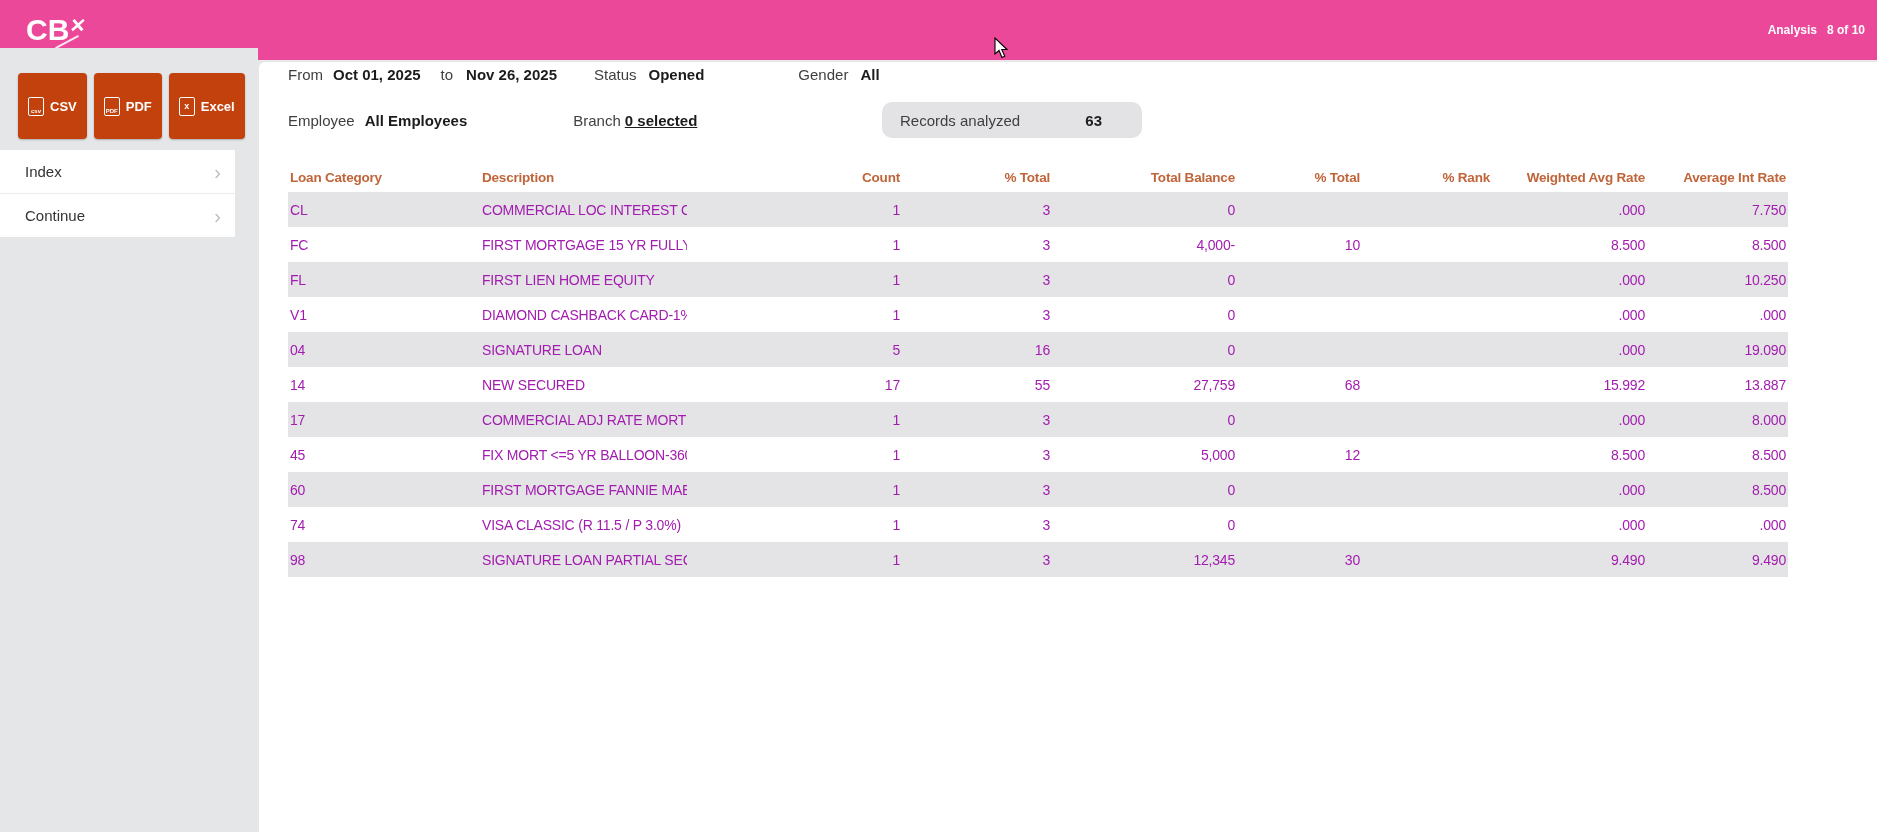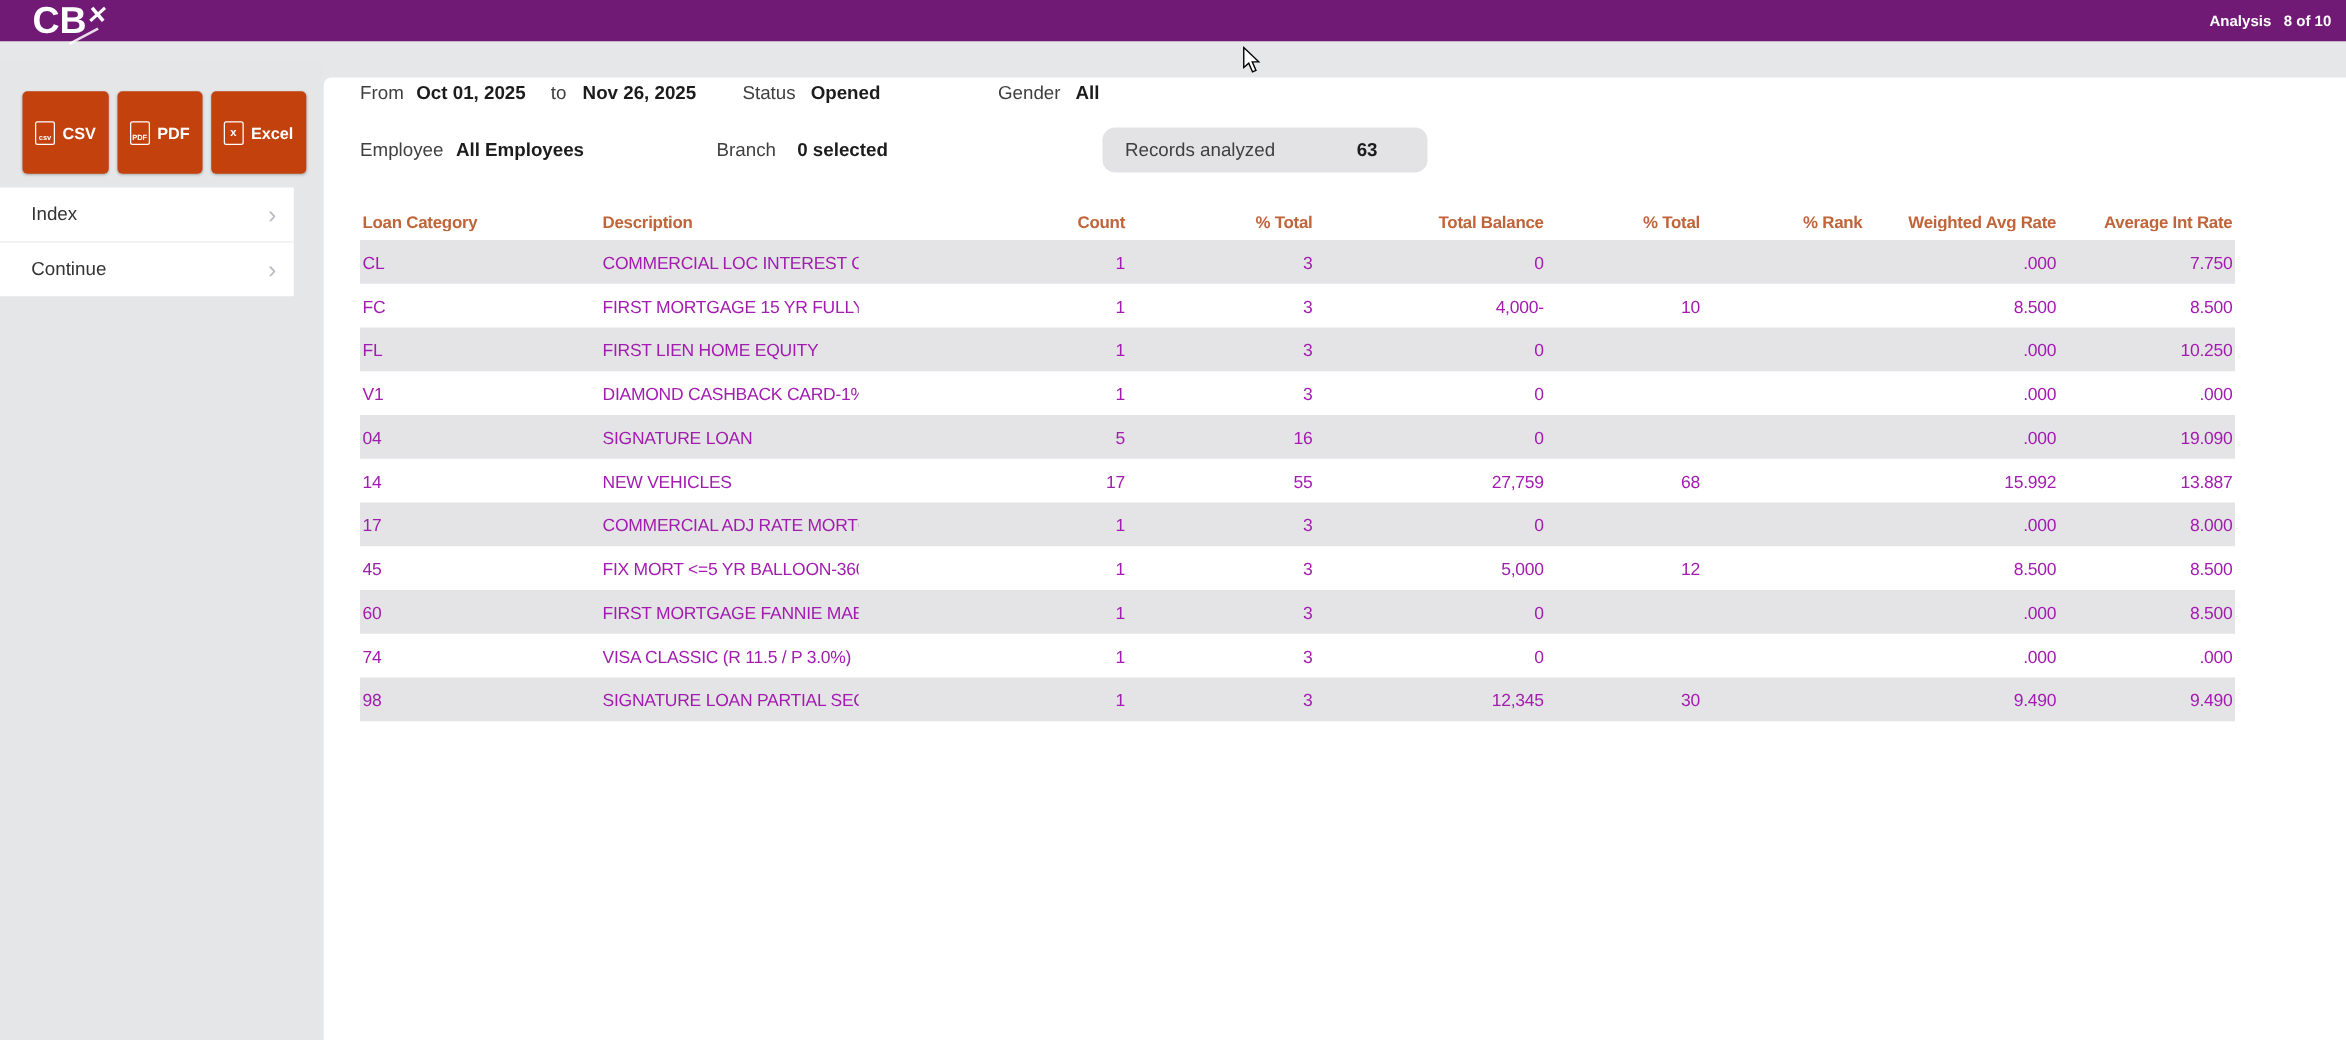--- a/index.html
+++ b/index.html
@@ -1,21 +1,21 @@
 <!DOCTYPE html>
 <html><head>
 <meta charset="utf-8">
 <style>
   html,body{margin:0;padding:0;background:#e6e7e9;}
   #page{position:relative;width:1877px;height:832px;overflow:hidden;
         font-family:"Liberation Sans",sans-serif;background:#e6e7e9;}
 
   
-  .app-header{position:absolute;top:0;left:0;width:100%;height:33px;
-              background:#701a75;display:flex;align-items:center;color:#fff;}
+  .app-header{position:absolute;top:0;left:0;width:100%;height:60px;
+              background:#ec4899;display:flex;align-items:center;color:#fff;}
   .logo{margin-left:26px;font-weight:bold;font-size:30px;line-height:1;
         position:relative;display:flex;align-items:flex-start;}
   .logo .logo-x{font-size:19px;font-weight:bold;margin-left:1px;margin-top:1px;
                 transform:skewX(-8deg);}
   .logo .logo-tail{position:absolute;left:28px;top:26px;width:26px;height:2px;
                    background:#fff;transform:rotate(-28deg);opacity:.85;}
   .page-title{margin-left:24px;font-size:22px;font-weight:bold;letter-spacing:.2px;}
   .pager{margin-left:auto;margin-right:12px;font-size:12px;font-weight:bold;
          display:flex;gap:10px;align-items:center;}
 
@@ -124,21 +124,21 @@
         <span class="fvalue" style="margin-left:13px;">Nov 26, 2025</span>
         <span class="flabel" style="margin-left:37px;">Status</span>
         <span class="fvalue" style="margin-left:12px;">Opened</span>
         <span class="flabel" style="margin-left:94px;">Gender</span>
         <span class="fvalue" style="margin-left:12px;">All</span>
       </div>
       <div class="frow r2">
         <span class="flabel">Employee</span>
         <span class="fvalue" style="margin-left:10px;">All Employees</span>
         <span class="flabel" style="margin-left:106px;">Branch</span>
-        <span class="fvalue" style="margin-left:17px;">0 selected</span>
+        <span class="fvalue" style="margin-left:4px;text-decoration:underline;">0 selected</span>
         <div class="records-pill">
           <span class="flabel">Records analyzed</span>
           <span class="rv">63</span>
         </div>
       </div>
     </div>
 
     <div class="tbl">
       <div class="tgrid thead">
           <div class="tcell thc cat">Loan Category</div>
@@ -202,21 +202,21 @@
             <div class="tcell num">5</div>
             <div class="tcell num">16</div>
             <div class="tcell num">0</div>
             <div class="tcell num"></div>
             <div class="tcell num"></div>
             <div class="tcell num">.000</div>
             <div class="tcell num">19.090</div>
           </div>
           <div class="tgrid trow">
             <div class="tcell cat">14</div>
-            <div class="tcell">NEW VEHICLES</div>
+            <div class="tcell">NEW SECURED</div>
             <div class="tcell num">17</div>
             <div class="tcell num">55</div>
             <div class="tcell num">27,759</div>
             <div class="tcell num">68</div>
             <div class="tcell num"></div>
             <div class="tcell num">15.992</div>
             <div class="tcell num">13.887</div>
           </div>
           <div class="tgrid trow odd">
             <div class="tcell cat">17</div>

